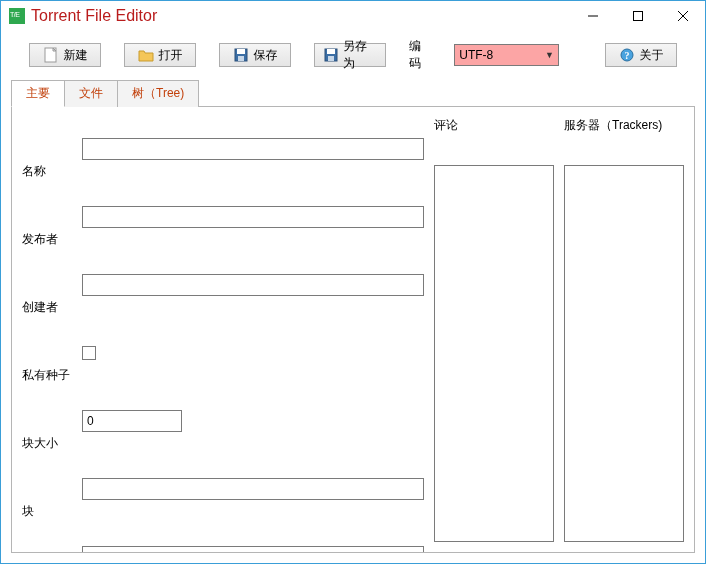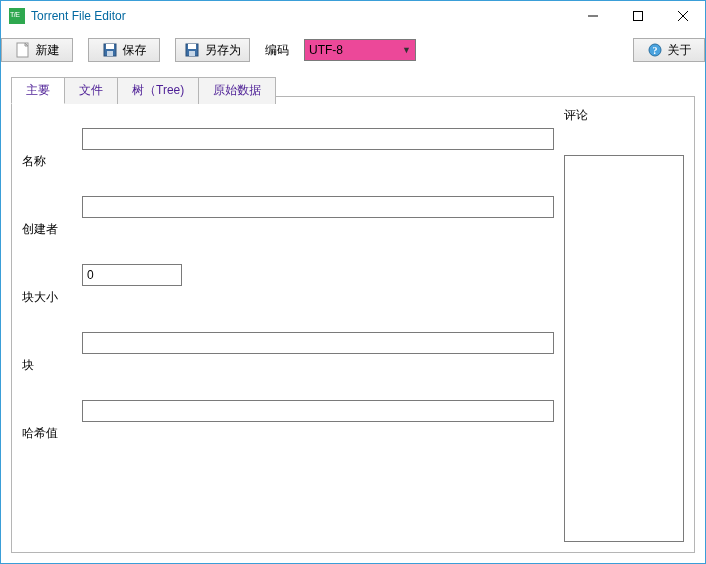--- a/index.html
+++ b/index.html
@@ -33,36 +33,36 @@
   .titlebar .app-icon::after {
     content: "T/E";
     position: absolute;
     color: #fff;
     font-size: 7px;
     left: 1px; top: 3px;
     letter-spacing: -0.5px;
   }
   .titlebar .title {
     flex: 0 0 auto;
-    color: #0369a1;
-    font-size: 12px;
+    color: #b91c1c;
+    font-size: 16px;
   }
   .titlebar .spacer { flex: 1; }
   .winbtns { display: flex; }
   .winbtn {
     width: 45px; height: 29px;
     display: flex; align-items: center; justify-content: center;
     color: #333;
   }
   .winbtn svg { width: 10px; height: 10px; }
   .toolbar {
-    padding: 7px 0;
-    display: flex;
-    align-items: center;
-    gap: 15px;
+    padding: 7px 28px;
+    display: flex;
+    align-items: center;
+    gap: 23px;
   }
   .tbtn {
     height: 24px;
     min-width: 72px;
     border: 1px solid #adadad;
     background: linear-gradient(#f5f5f5, #e5e5e5);
     display: flex;
     align-items: center;
     justify-content: center;
     gap: 5px;
@@ -73,39 +73,39 @@
   .tbtn .ticon { width: 16px; height: 16px; display: flex; align-items: center; justify-content: center; }
   .enc-label { margin-left: 0; }
   .enc-select {
     height: 22px;
     width: 112px;
     border: 1px solid #7a7a7a;
     display: flex;
     align-items: center;
     padding: 0 4px;
     justify-content: space-between;
-    background: #ec4899;
+    background: #fca5a5;
   }
   .enc-select .arrow { font-size: 9px; color: #333; }
   .toolbar .flex { flex: 1; }
   .tabs {
     display: flex;
     margin: 0 10px;
     border-bottom: 1px solid #b5b5b5;
     position: relative;
   }
   .tab {
     padding: 4px 14px;
     border: 1px solid #b5b5b5;
     border-bottom: none;
     background: #f3f3f3;
     margin-right: -1px;
     position: relative;
-    top: 8px;
-    color: #4c1d95;
+    top: 1px;
+    color: #c2410c;
     font-size: 12px;
   }
   .tab.active {
     background: #fff;
     border-bottom: 1px solid #fff;
     z-index: 2;
   }
   .content {
     flex: 1;
     margin: 0 10px 10px 10px;
@@ -215,20 +215,28 @@
       <span class="ticon">
         <svg width="14" height="16" viewBox="0 0 14 16">
             <rect x="1" y="1" width="11" height="14" fill="#fff" stroke="#999"></rect>
             <polygon points="9,1 12,4 9,4" fill="#ddd" stroke="#999"></polygon>
           </svg>
       </span>
       <span>新建</span>
     </div>
     <div class="tbtn">
       <span class="ticon">
+        <svg width="16" height="14" viewBox="0 0 16 14">
+            <path d="M1 3 L6 3 L7 5 L15 5 L15 13 L1 13 Z" fill="#f4c659" stroke="#c89b2e"></path>
+          </svg>
+      </span>
+      <span>打开</span>
+    </div>
+    <div class="tbtn">
+      <span class="ticon">
         <svg width="14" height="14" viewBox="0 0 14 14">
             <rect x="1" y="1" width="12" height="12" fill="#3b6ea5" stroke="#2a4e78"></rect>
             <rect x="3" y="1" width="8" height="5" fill="#fff"></rect>
             <rect x="4" y="8" width="6" height="5" fill="#c7d7e8"></rect>
           </svg>
       </span>
       <span>保存</span>
     </div>
     <div class="tbtn">
       <span class="ticon">
@@ -254,39 +262,46 @@
           </svg>
       </span>
       <span>关于</span>
     </div>
   </div>
 
   <div class="tabs">
     <div class="tab active">主要</div>
     <div class="tab">文件</div>
     <div class="tab">树（Tree)</div>
-    <div class="tab">原始数据</div>
   </div>
 
   <div class="content">
     <div class="form">
 
       <div class="row">
         <label>名称</label>
         <div class="field"></div>
       </div>
 
 
+      <div class="row">
+        <label>发布者</label>
+        <div class="field"></div>
+      </div>
 
       <div class="row">
         <label>创建者</label>
         <div class="field"></div>
       </div>
 
 
+      <div class="row">
+        <label>私有种子</label>
+        <div class="checkbox"></div>
+      </div>
 
       <div class="row">
         <label>块大小</label>
         <div class="field short">0</div>
       </div>
 
       <div class="row">
         <label>块</label>
         <div class="field"></div>
       </div>
@@ -296,14 +311,18 @@
         <div class="field"></div>
       </div>
 
     </div>
 
     <div class="side">
       <div class="side-label">评论</div>
       <div class="side-box"></div>
     </div>
 
+    <div class="side">
+      <div class="side-label">服务器（Trackers)</div>
+      <div class="side-box"></div>
+    </div>
   </div>
 </div>
 
 </body></html>

